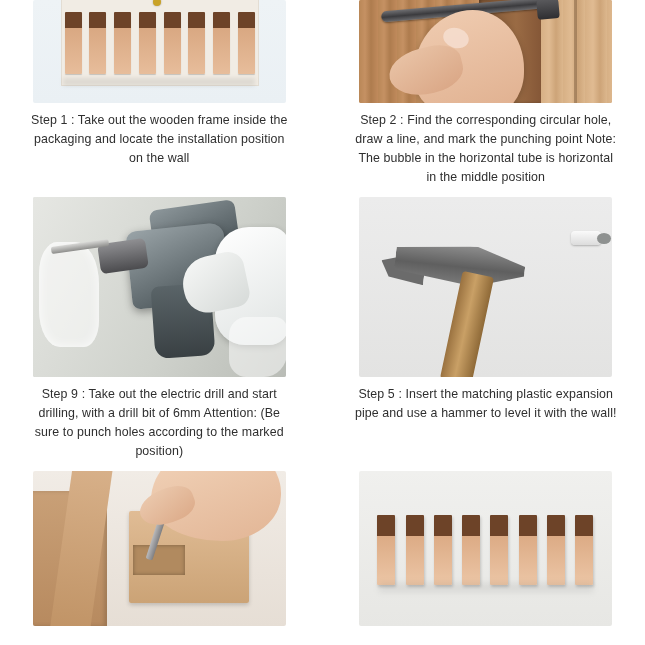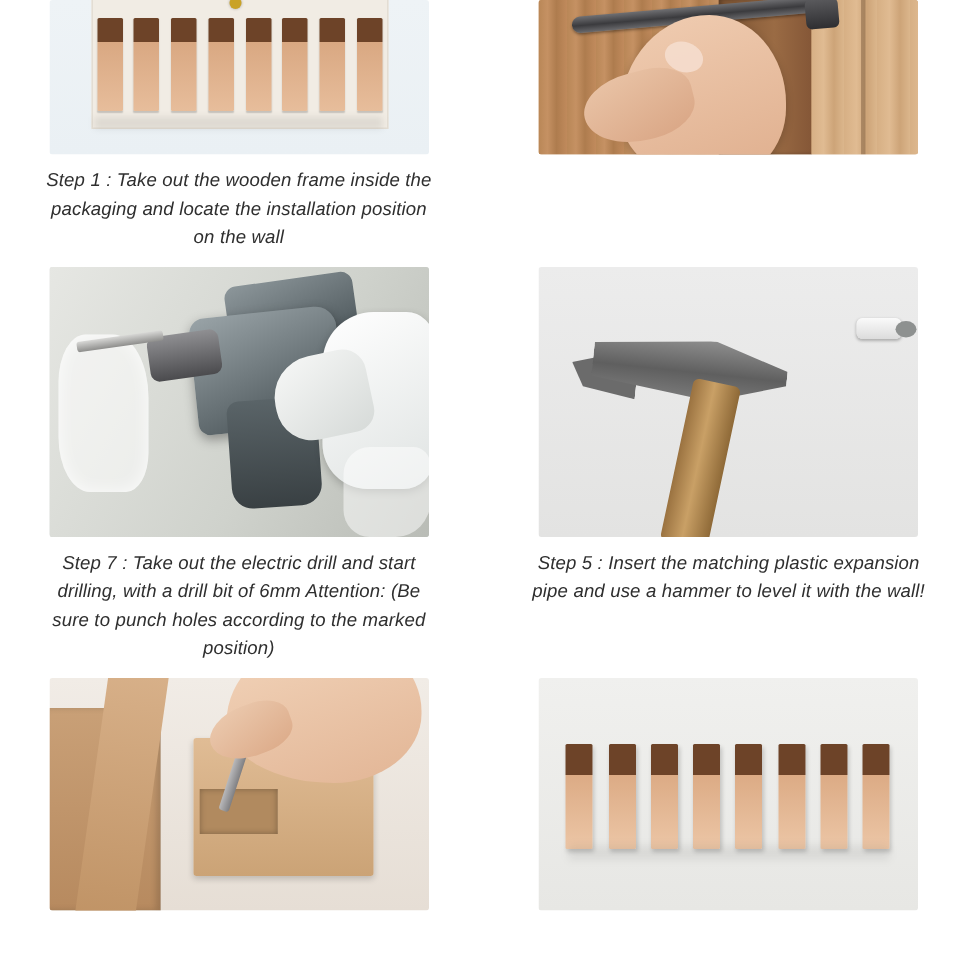--- a/index.html
+++ b/index.html
@@ -44,21 +44,20 @@
   .photo.r2 { height: 180px; }
   .photo.r3 { height: 155px; }
   .caption {
     width: 262px;
     text-align: center;
     font-size: 12.4px;
     line-height: 19px;
     padding: 8px 0 10px 0;
     color: #2f2f2f;
     letter-spacing: 0.1px;
-    font-style: italic;
   }
 
   
   .p1-bg {
     position: absolute; inset: 0;
     background: linear-gradient(180deg,#eef3f6 0%, #eaf0f4 100%);
   }
   .p1-board {
     position: absolute;
     left: 28px; top: -28px;
@@ -332,37 +331,38 @@
         <div class="p2-wood-left"></div>
         <div class="p2-wood-mid"></div>
         <div class="p2-wood-right"></div>
         <div class="p2-panelline"></div>
         <div class="p2-tube"></div>
         <div class="p2-tube-end"></div>
         <div class="p2-hand"></div>
         <div class="p2-thumb"></div>
         <div class="p2-nail"></div>
       </div>
+      <div class="caption">Step 2 : Find the corresponding circular hole, draw a line, and mark the punching point Note: The bubble in the horizontal tube is horizontal in the middle position</div>
     </div>
 
     <div class="cell">
       <div class="photo r2">
         <div class="p3-bg"></div>
         <div class="p3-wall"></div>
         <div class="p3-bagl"></div>
         <div class="p3-drill-top"></div>
         <div class="p3-drill-body"></div>
         <div class="p3-handle"></div>
         <div class="p3-chuck"></div>
         <div class="p3-bit"></div>
         <div class="p3-glove"></div>
         <div class="p3-glove2"></div>
         <div class="p3-bagr"></div>
       </div>
-      <div class="caption">Step 7 : Take out the electric drill and start drilling, with a drill bit of 6mm Attention: (Be sure to punch holes according to the marked position)</div>
+      <div class="caption">Step 9 : Take out the electric drill and start drilling, with a drill bit of 6mm Attention: (Be sure to punch holes according to the marked position)</div>
     </div>
 
     <div class="cell">
       <div class="photo r2">
         <div class="p4-bg"></div>
         <div class="p4-claw"></div>
         <div class="p4-head"></div>
         <div class="p4-handle"></div>
         <div class="p4-anchor"></div>
         <div class="p4-hole"></div>

